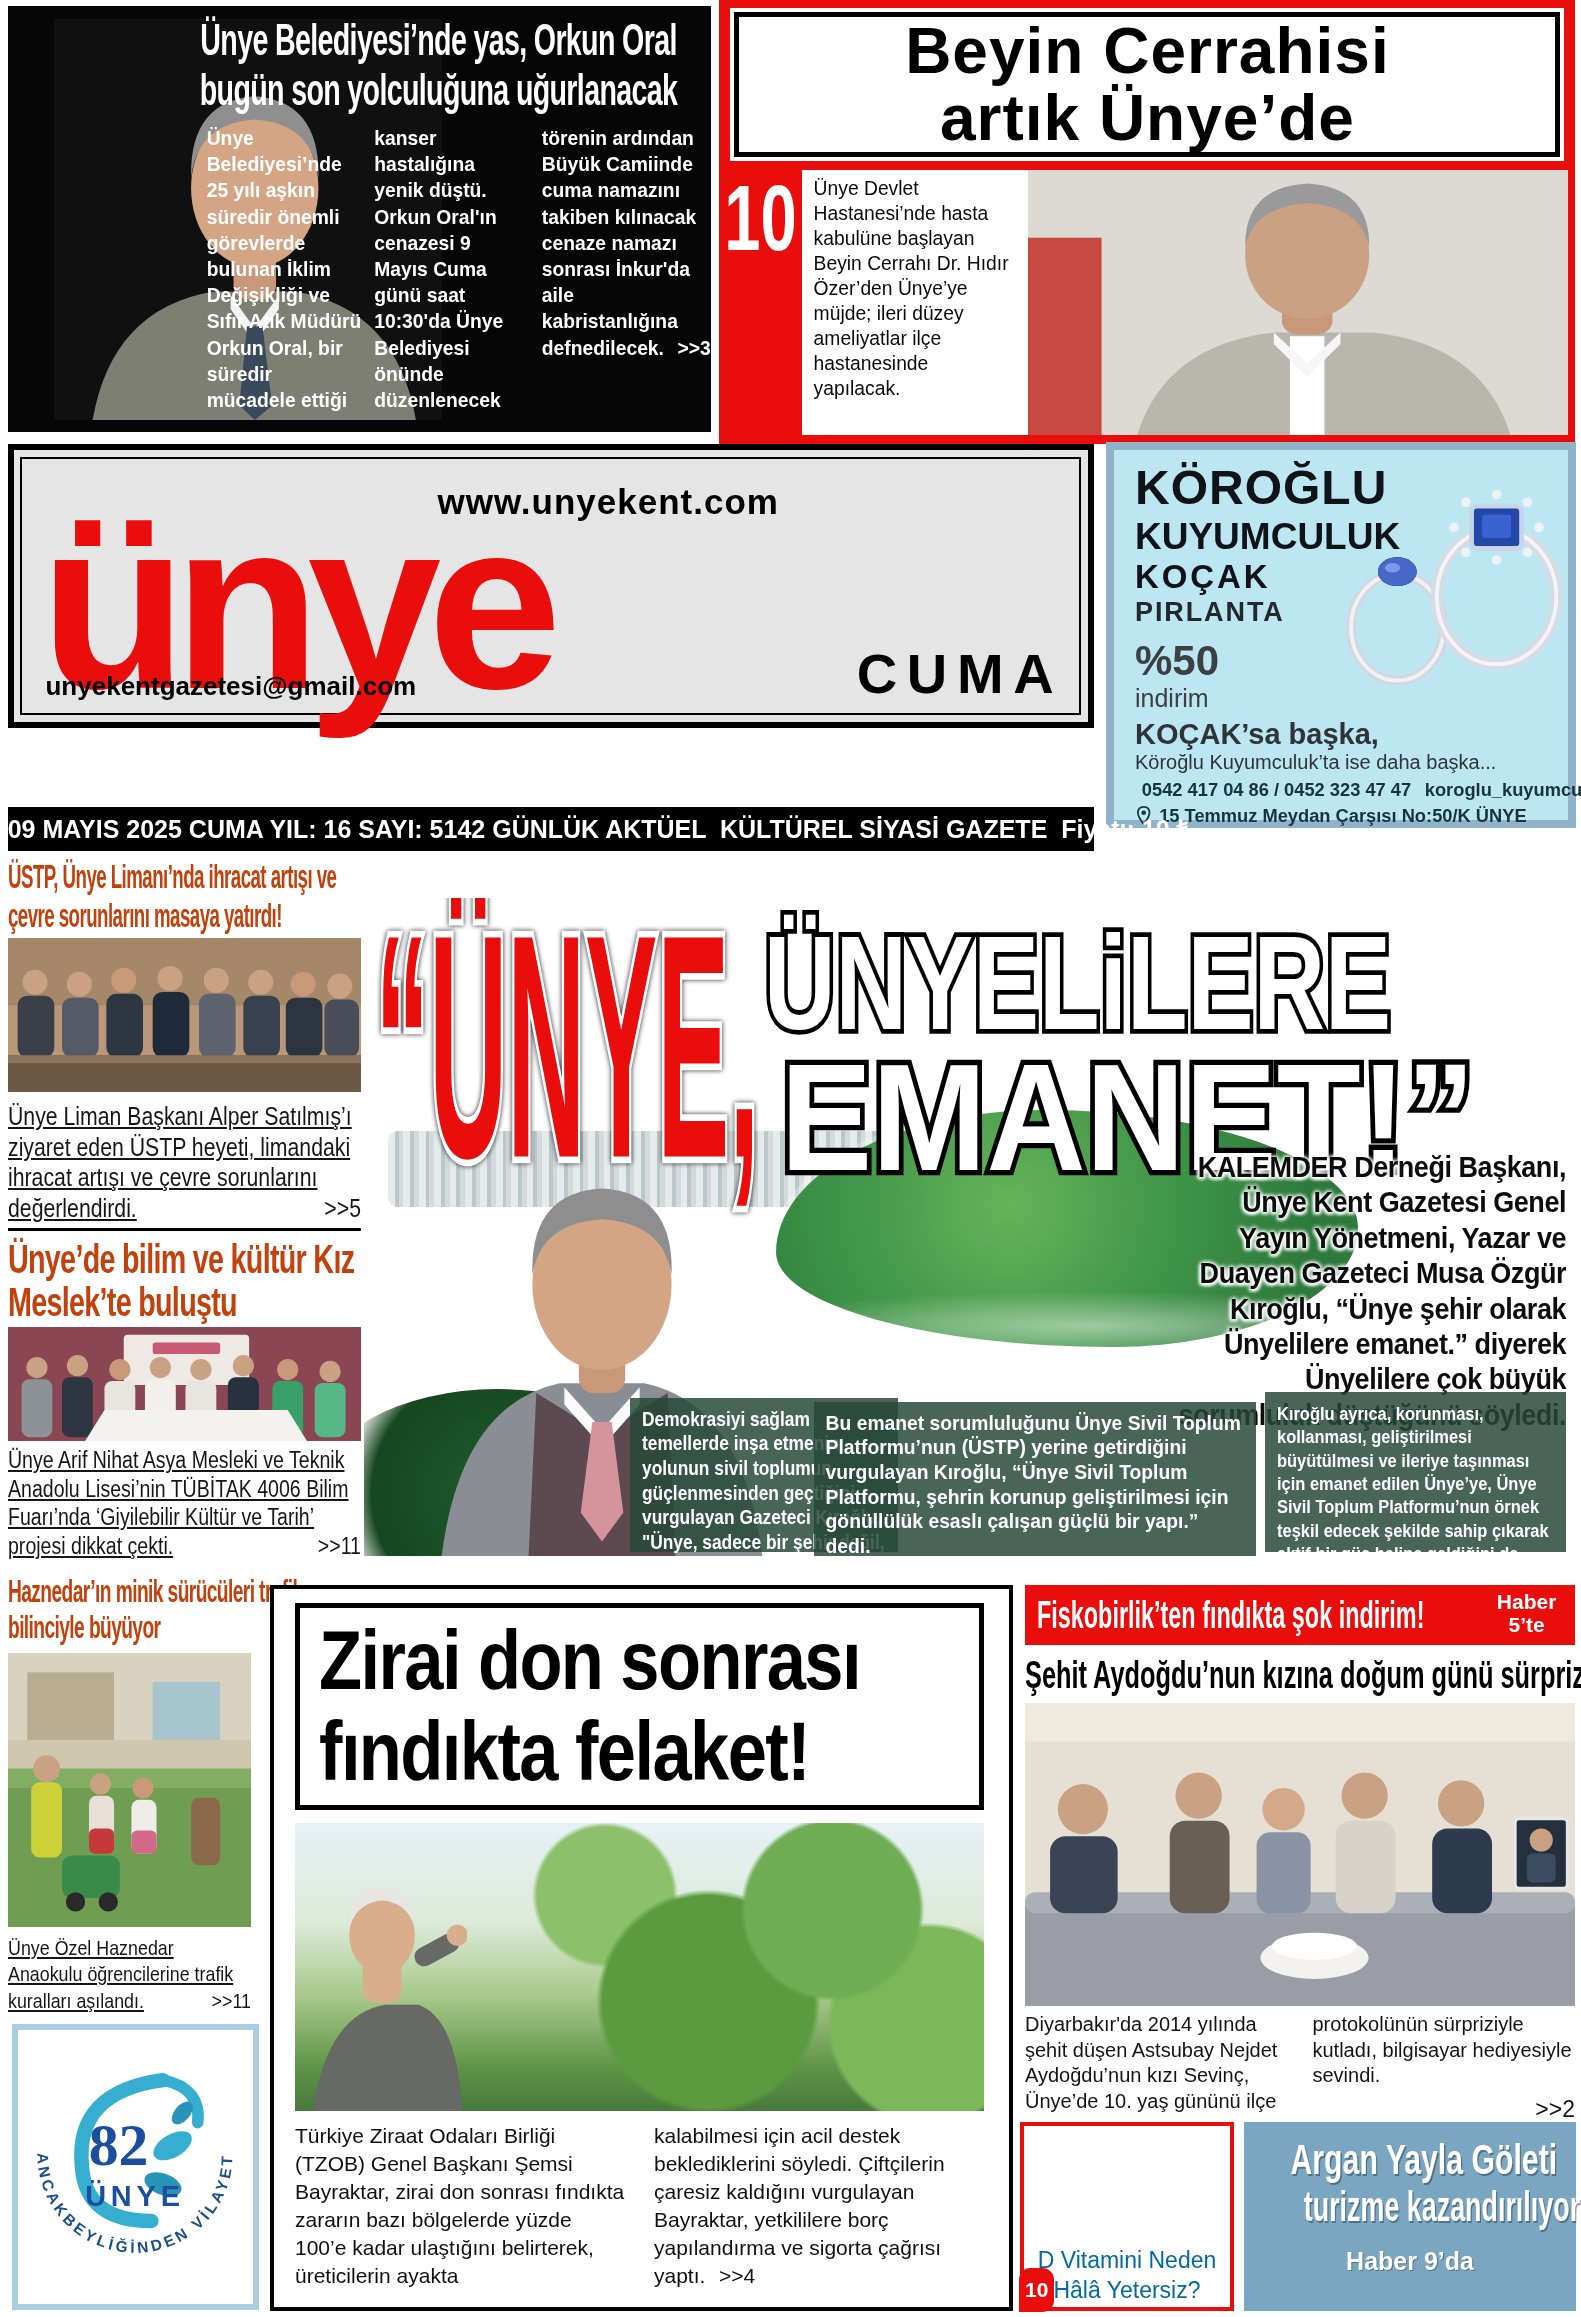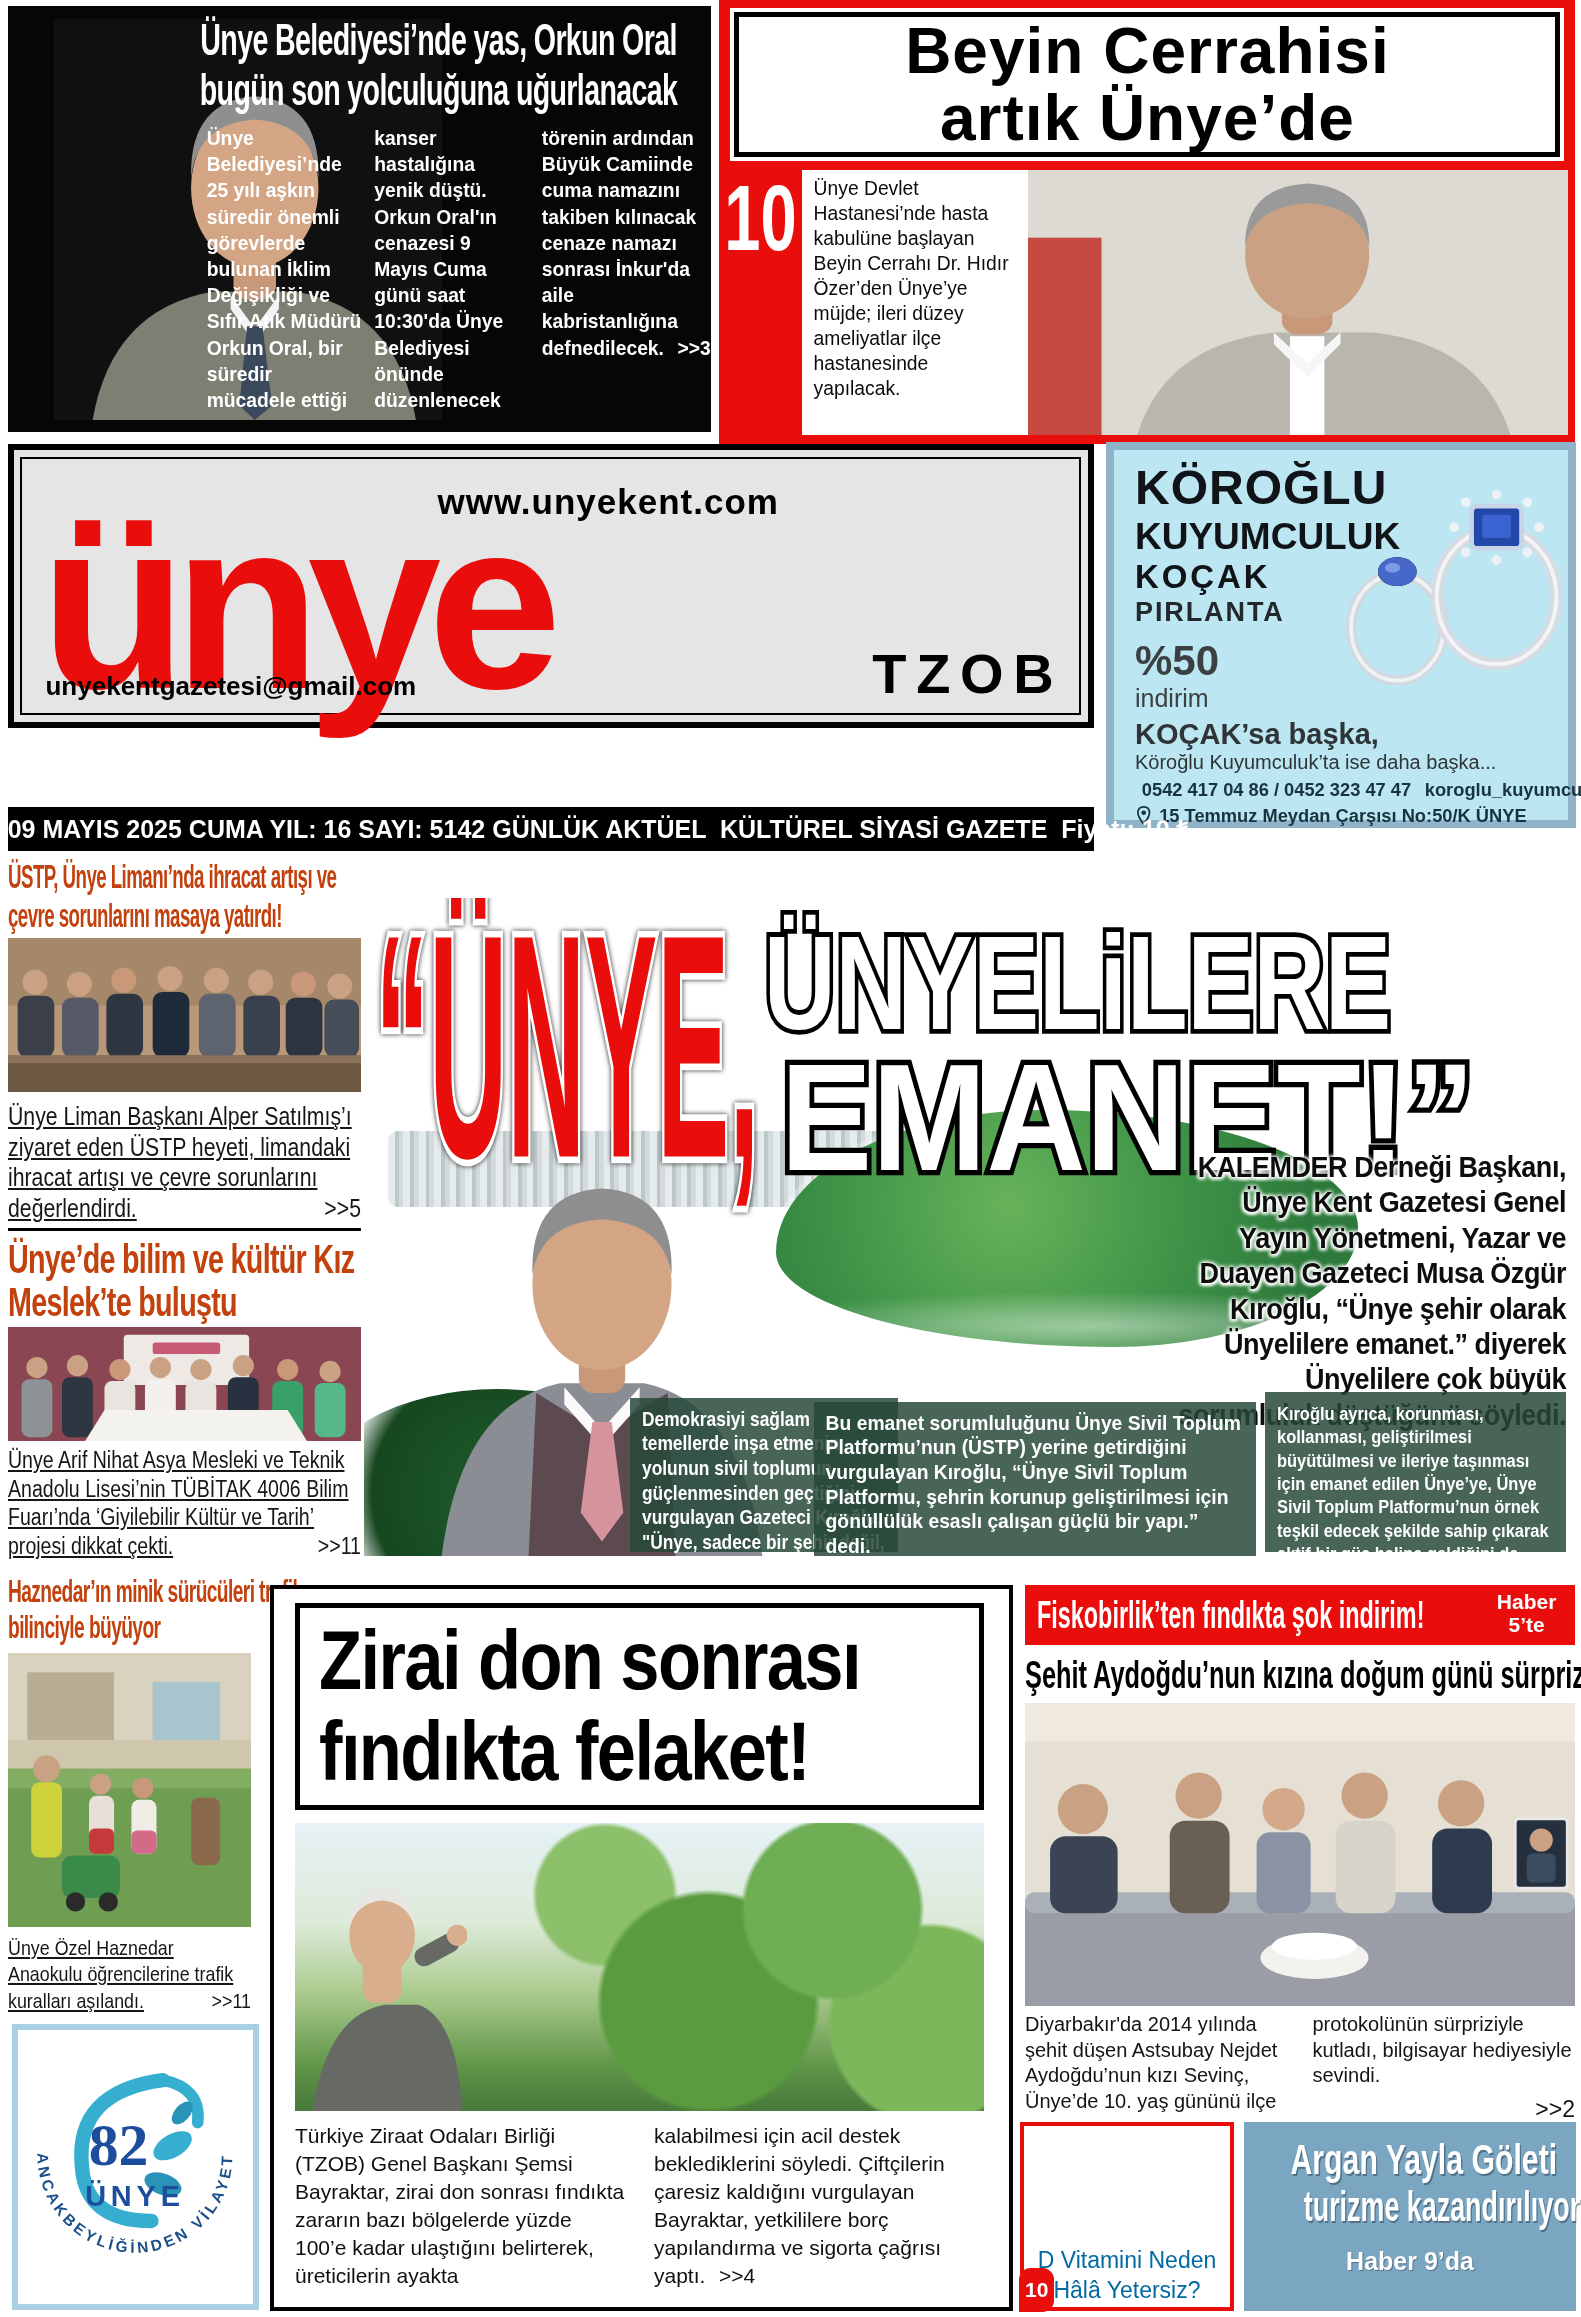--- a/index.html
+++ b/index.html
@@ -211,21 +211,21 @@
         </svg>
       </div>
     </div>
   </div>
 
   <div class="pos" id="mast-box">
     <div id="mast-inner">
       <div id="mast-site">www.unyekent.com</div>
       <div id="mast-logo">ünye</div>
       <div id="mast-email">unyekentgazetesi@gmail.com</div>
-      <div id="mast-kent">TZOB</div>
+      <div id="mast-kent">CUMA</div>
     </div>
   </div>
 
   <div class="pos" id="ad-box">
     <div class="ad-t" id="ad-b1">KÖROĞLU</div>
     <div class="ad-t" id="ad-b2">KUYUMCULUK</div>
     <div class="ad-t" id="ad-b3">KOÇAK</div>
     <div class="ad-t" id="ad-b4">PIRLANTA</div>
     <svg id="ad-rings" width="241" height="212" viewBox="0 0 250 220">
       <ellipse cx="75" cy="150" rx="48" ry="55" fill="none" stroke="#d3d8de" stroke-width="10"></ellipse>

